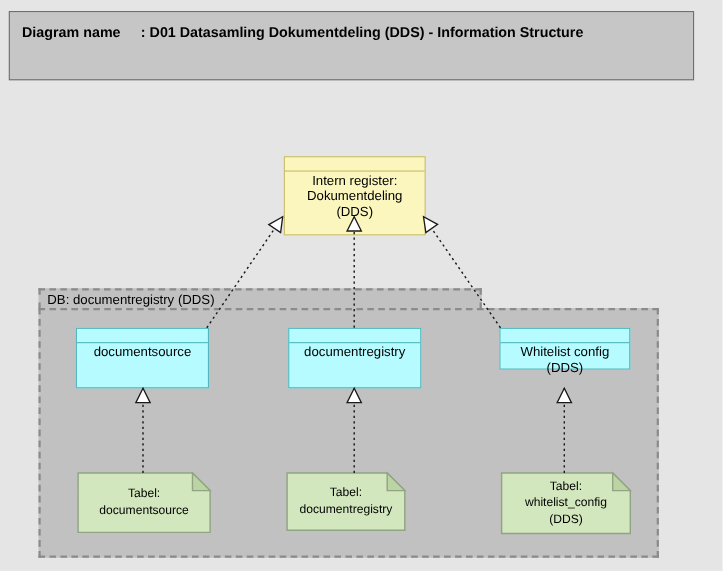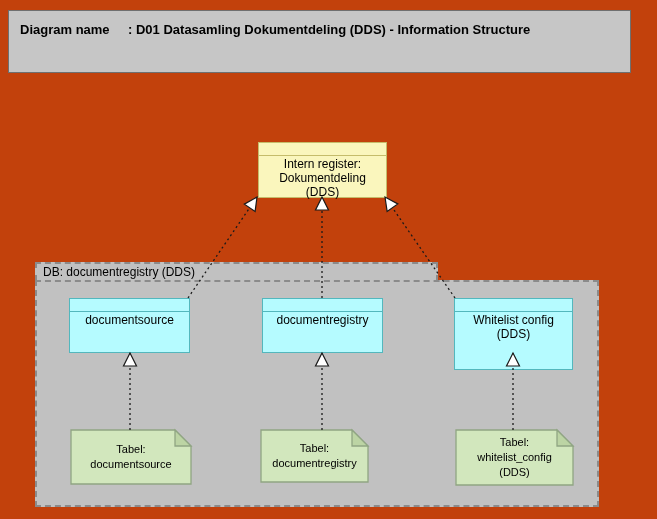--- a/index.html
+++ b/index.html
@@ -1,17 +1,17 @@
 <!DOCTYPE html>
 <html><head>
 <meta charset="utf-8">
 <style>
   html,body{margin:0;padding:0;background:#fff;}
   #stage{
-    position:relative;width:657px;height:519px;background:#c2410c;
+    position:relative;width:657px;height:519px;background:#e5e5e5;
     font-family:"Liberation Sans",sans-serif;color:#000;overflow:hidden;
   }
   
   .title-box{
     position:absolute;left:8px;top:10px;width:623px;height:63px;
     box-sizing:border-box;background:#c6c6c6;border:1px solid #6f6f6f;
     padding:8px 6px 0 11px;font-size:13px;font-weight:bold;line-height:21px;
     white-space:nowrap;
   }
   .title-row .tlabel{display:inline-block;width:108px;}
@@ -30,24 +30,24 @@
   .obj{
     position:absolute;box-sizing:border-box;text-align:center;
     font-size:12px;line-height:14px;
   }
   .obj .hdr{height:12px;border-bottom:1px solid;}
   .obj .lbl{white-space:pre-line;padding-top:1px;}
   .obj.yellow{background:#faf6bd;border:1px solid #c5bc6b;}
   .obj.yellow .hdr{border-color:#c5bc6b;}
   .obj.cyan{background:#b5fbff;border:1px solid #53b7bd;}
   .obj.cyan .hdr{border-color:#53b7bd;}
-  #obj-intern-register{left:258px;top:142px;width:129px;height:56px;}
+  #obj-intern-register{left:258px;top:142px;width:129px;height:72px;}
   #obj-documentsource{left:69px;top:298px;width:121px;height:55px;}
   #obj-documentregistry{left:262px;top:298px;width:121px;height:55px;}
-  #obj-whitelist-config{left:454px;top:298px;width:119px;height:72px;}
+  #obj-whitelist-config{left:454px;top:298px;width:119px;height:38px;}
   
   .note-text{
     position:absolute;display:flex;align-items:center;justify-content:center;
     text-align:center;font-size:11px;line-height:15px;white-space:pre-line;
   }
   #note1-text{left:71px;top:430px;width:120px;height:54px;}
   #note2-text{left:261px;top:430px;width:107px;height:52px;}
   #note3-text{left:456px;top:430px;width:117px;height:55px;}
   #overlay{position:absolute;left:0;top:0;pointer-events:none;}
 </style>

